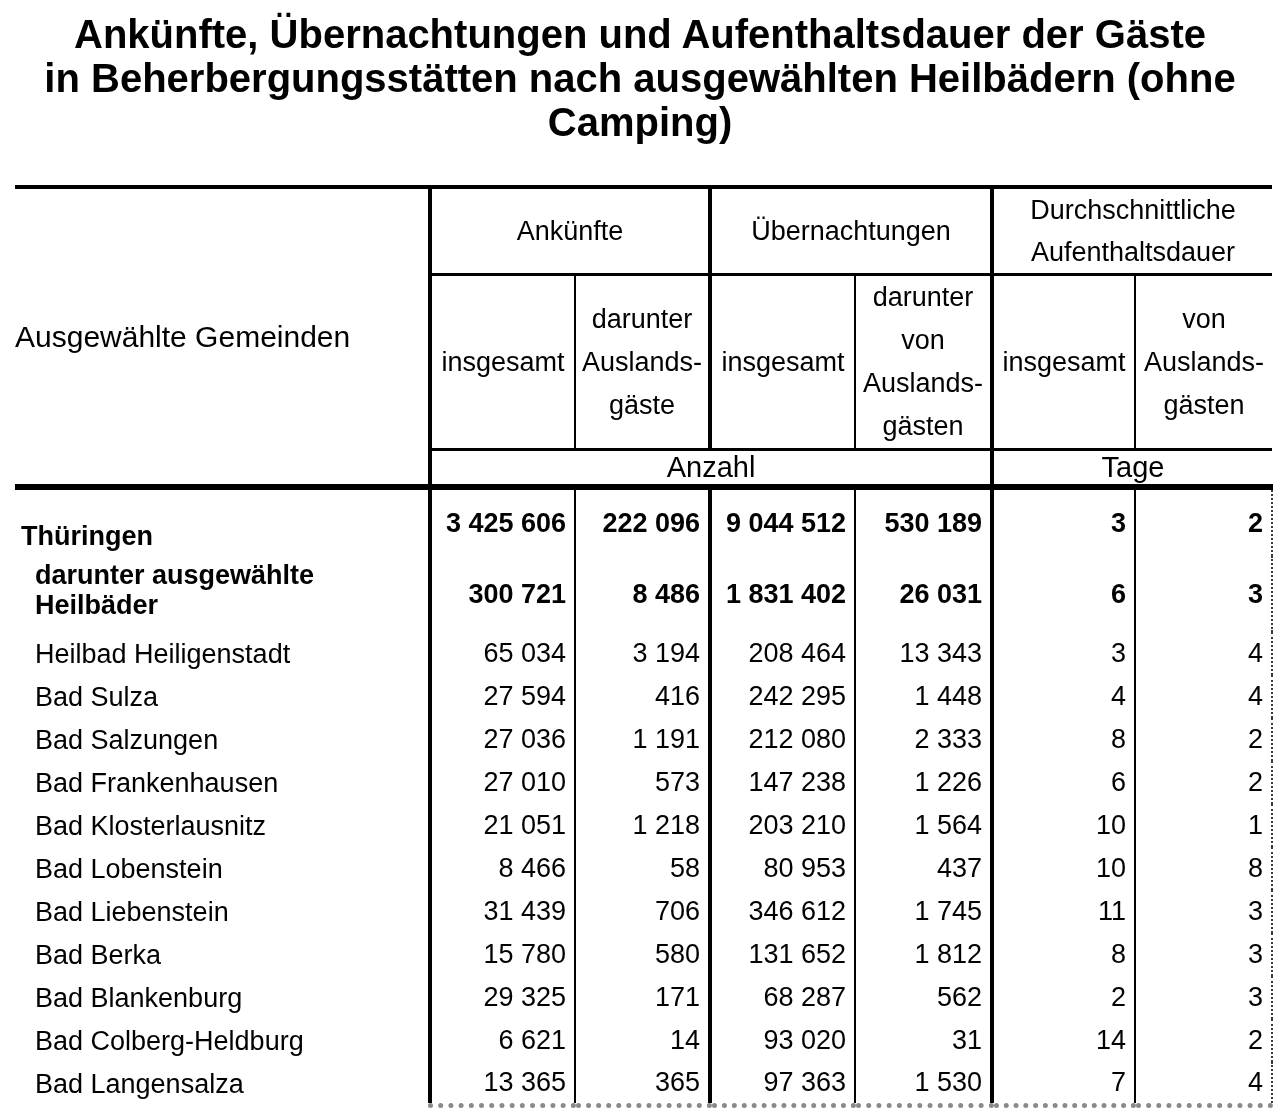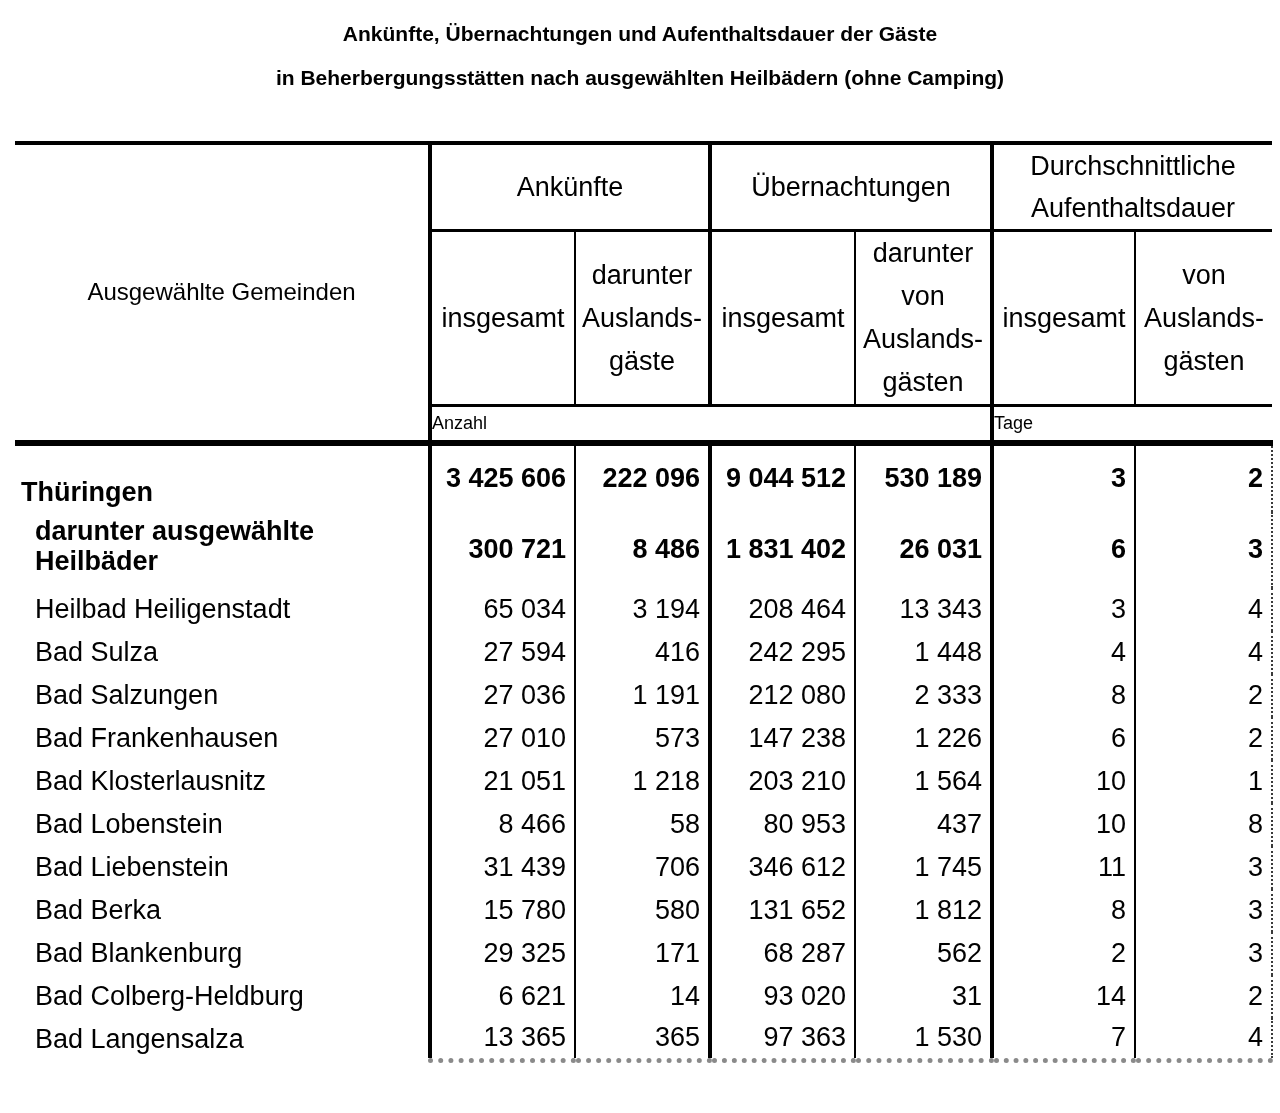--- a/index.html
+++ b/index.html
@@ -10,21 +10,21 @@
   body {
     width: 1280px;
     height: 1113px;
     overflow: hidden;
     font-family: "Liberation Sans", sans-serif;
     color: #010101;
   }
   .title-block {
     margin-top: 12px;
     text-align: center;
-    font-size: 21px;
+    font-size: 40px;
     font-weight: bold;
     line-height: 44px;
   }
   table.stats {
     border-collapse: collapse;
     table-layout: fixed;
     width: 1257px;
     margin: 41px 0 0 15px;
   }
   th, td {
@@ -38,41 +38,41 @@
   .bl-thin { border-left: 2px solid #000; }
   .bb3     { border-bottom: 3px solid #000; }
   .bb6     { border-bottom: 6px solid #000; }
   .br-dot  { border-right: 2px dotted #3a3a3a; }
 
   tr.row-groups { height: 82px; }
   tr.row-subs   { height: 167px; }
   tr.row-units  { height: 37px; }
 
   .corner {
-    font-size: 24px;
-    text-align: center;
+    font-size: 30px;
+    text-align: left;
     vertical-align: middle;
   }
   .group {
     font-size: 27px;
     text-align: center;
     vertical-align: middle;
     line-height: 42px;
     white-space: pre-line;
   }
   .sub {
     font-size: 27px;
     text-align: center;
     vertical-align: middle;
     line-height: 43px;
     white-space: pre-line;
   }
   .unit {
-    font-size: 18px;
-    text-align: left;
+    font-size: 29px;
+    text-align: center;
     vertical-align: middle;
   }
 
   tbody tr { height: 43px; }
   tbody tr.r-first  { height: 69px; }
   tbody tr.r-second { height: 76px; }
 
   .lbl {
     font-size: 27px;
     text-align: left;

